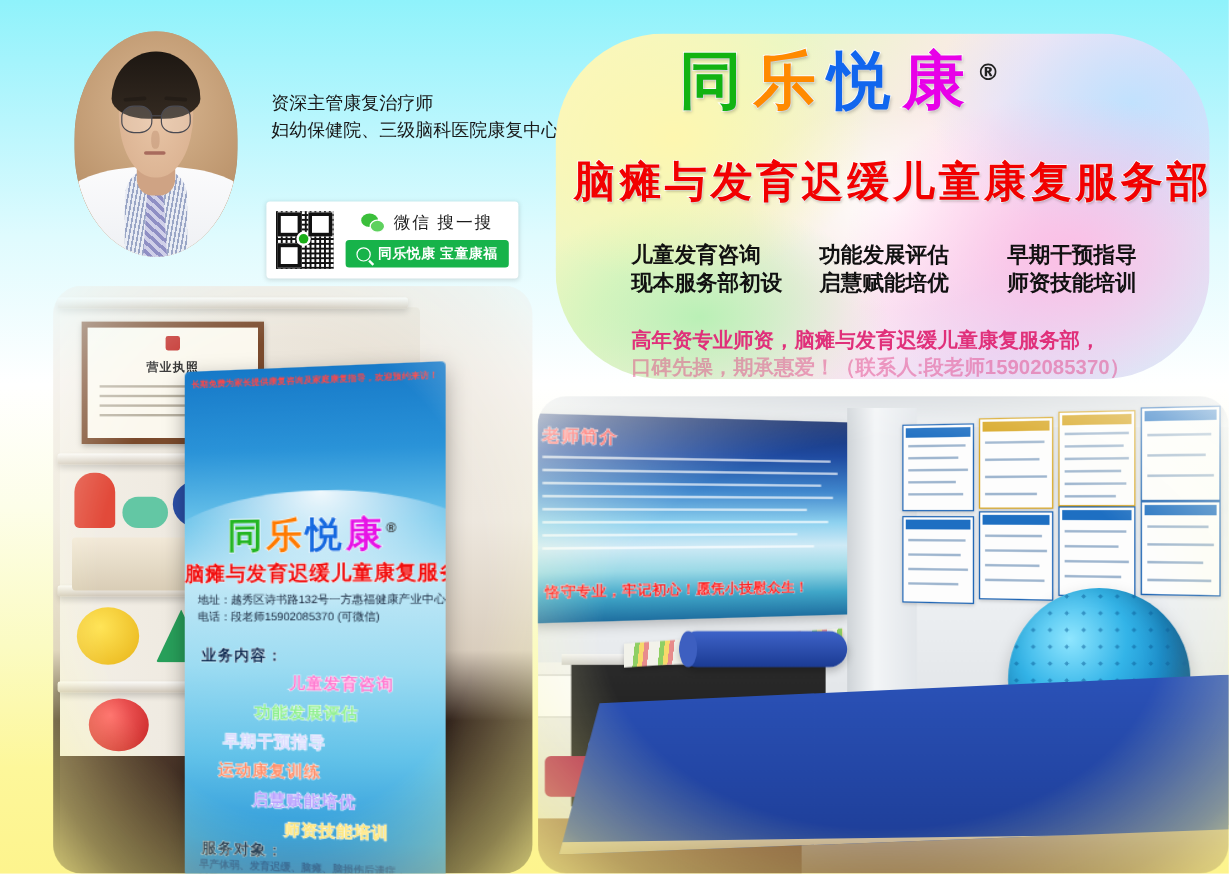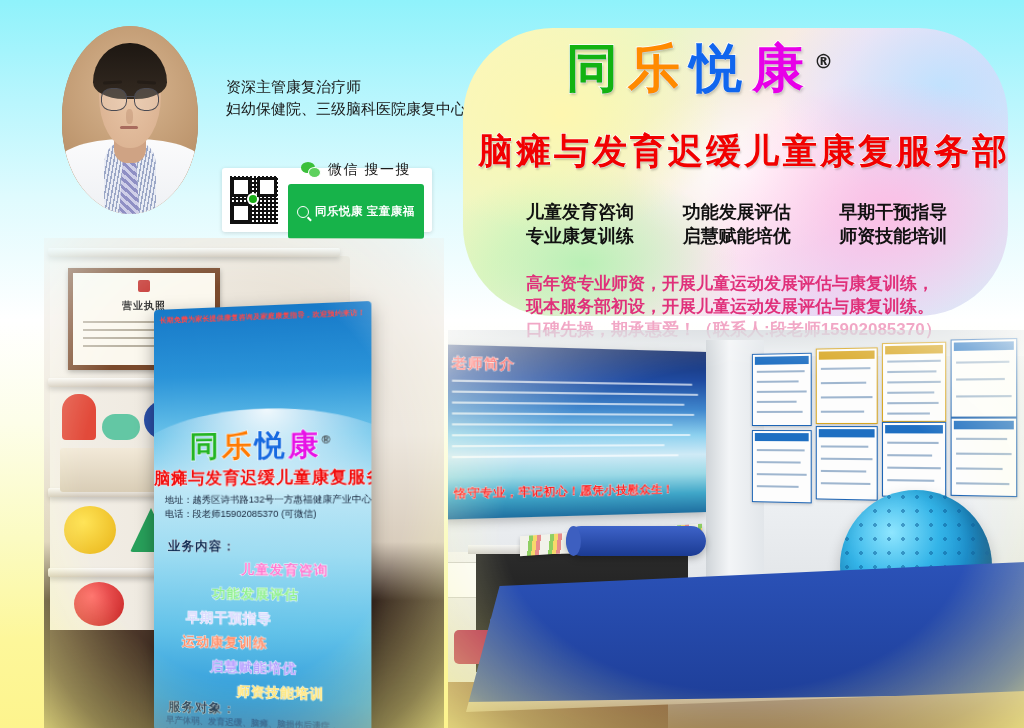--- a/index.html
+++ b/index.html
@@ -62,21 +62,21 @@
   .qr .fp3{left:1px;bottom:1px;}
   .qr .ctr{position:absolute;left:17px;top:17px;width:12px;height:12px;background:#fff;border-radius:50%;}
   .qr .ctr i{position:absolute;left:2px;top:2px;width:8px;height:8px;background:#1aad19;border-radius:50%;display:block;}
   .wx-right{flex:1;min-width:0;}
   .wx-top{display:flex;align-items:center;justify-content:center;margin-bottom:5px;}
   .wx-logo{width:20px;height:16px;position:relative;margin-right:7px;flex:0 0 20px;}
   .wx-logo .b1{position:absolute;left:0;top:0;width:14px;height:11px;background:#3bbf3b;border-radius:50% 50% 48% 48%;}
   .wx-logo .b1::after{content:"";position:absolute;left:3px;bottom:-3px;width:0;height:0;border:3px solid transparent;border-top-color:#3bbf3b;}
   .wx-logo .b2{position:absolute;right:0;bottom:0;width:11px;height:9px;background:#5ed15e;border-radius:50%;border:1.2px solid #fff;}
   .wx-title{font-size:14px;color:#1c1c1c;letter-spacing:1.5px;white-space:nowrap;}
-  .wx-search{height:23px;background:#17b34a;border-radius:3px;display:flex;align-items:center;padding:16px 9px;}
+  .wx-search{height:23px;background:#17b34a;border-radius:3px;display:flex;align-items:center;padding:0 9px;}
   .wx-search .mag{width:10px;height:10px;border:1.6px solid #fff;border-radius:50%;position:relative;flex:0 0 10px;margin-right:6px;}
   .wx-search .mag::after{content:"";position:absolute;right:-4px;bottom:-3px;width:5px;height:1.6px;background:#fff;transform:rotate(45deg);}
   .wx-search span{color:#fff;font-size:11.5px;font-weight:bold;white-space:nowrap;letter-spacing:.5px;}
 
   
   .pastel{position:absolute;left:463px;top:28px;width:545px;height:288px;border-radius:90px;
     background:
       radial-gradient(ellipse 42% 58% at 18% 30%, rgba(255,247,175,.95) 0%, rgba(255,247,175,0) 72%),
       radial-gradient(ellipse 40% 46% at 22% 82%, rgba(176,240,176,.85) 0%, rgba(176,240,176,0) 72%),
       radial-gradient(ellipse 46% 62% at 78% 64%, rgba(255,186,226,.85) 0%, rgba(255,186,226,0) 74%),
@@ -95,21 +95,21 @@
 
   .svc-grid{position:absolute;left:526px;top:200px;width:470px;color:#111;font-size:18px;font-weight:bold;line-height:24px;}
   .svc-grid .row{display:flex;}
   .svc-grid .cell{width:157px;white-space:nowrap;}
   .desc{position:absolute;left:526px;top:272px;width:480px;font-size:17px;line-height:23px;color:#e0307a;font-weight:bold;white-space:nowrap;}
   .desc .l3{opacity:.42;}
 
   
   .photo{position:absolute;overflow:hidden;
      -webkit-mask-image:radial-gradient(ellipse 78% 78% at 50% 50%, #000 52%, rgba(0,0,0,.55) 78%, rgba(0,0,0,0) 99%);
-             mask-image:radial-gradient(ellipse 78% 78% at 50% 50%, #000 52%, rgba(0,0,0,.55) 78%, rgba(0,0,0,0) 99%);}
+             mask-image:radial-gradient(ellipse 78% 78% at 50% 50%, #000 52%, rgba(0,0,0,.55) 78%, rgba(0,0,0,0) 99%);border-radius:24px;}
   #photo-left{left:44px;top:238px;width:400px;height:490px;}
   #photo-right{left:448px;top:330px;width:576px;height:398px;}
 
   
   .rm{position:absolute;inset:0;background:linear-gradient(to bottom,#efeae2 0%,#ede7de 40%,#d9cdbd 62%,#3a2a20 74%,#2a1d15 100%);}
   .shelf-unit{position:absolute;left:6px;top:18px;width:300px;height:400px;background:linear-gradient(to right,#f3efe7,#e7e0d4);border-radius:4px;}
   .shelf-board{position:absolute;left:4px;width:292px;height:9px;background:linear-gradient(to bottom,#fbfaf7,#cfc6b8);border-radius:2px;box-shadow:0 3px 5px rgba(0,0,0,.18);}
   .cab-dark{position:absolute;left:6px;width:292px;background:linear-gradient(to bottom,#4a3528,#33231a);}
   .license{position:absolute;left:24px;top:30px;width:142px;height:92px;background:#fbf8ee;border:5px solid #7a4a2c;box-shadow:0 2px 5px rgba(0,0,0,.3);}
   .license .seal{position:absolute;left:50%;top:7px;transform:translateX(-50%);width:12px;height:12px;background:#c4302b;border-radius:2px;}
@@ -227,29 +227,28 @@
   </div>
   <div class="subtitle">脑瘫与发育迟缓儿童康复服务部</div>
 
   <div class="svc-grid">
     <div class="row">
       <span class="cell">儿童发育咨询</span>
       <span class="cell">功能发展评估</span>
       <span class="cell">早期干预指导</span>
     </div>
     <div class="row">
-      <span class="cell">专业康复训练</span>
+      <span class="cell">现本服务部初设</span>
       <span class="cell">启慧赋能培优</span>
       <span class="cell">师资技能培训</span>
     </div>
   </div>
 
   <div class="desc">
-    <div>高年资专业师资，开展儿童运动发展评估与康复训练，</div>
-    <div>现本服务部初设，开展儿童运动发展评估与康复训练。</div>
+    <div>高年资专业师资，脑瘫与发育迟缓儿童康复服务部，</div>
     <div class="l3">口碑先操，期承惠爱！（联系人:段老师15902085370）</div>
   </div>
 
   <div class="photo" id="photo-left">
     <div class="rm"></div>
     <div class="shelf-unit"></div>
     <div class="shelf-board" style="top:10px"></div>
     <div class="shelf-board" style="top:140px"></div>
     <div class="shelf-board" style="top:250px"></div>
     <div class="shelf-board" style="top:330px"></div>

